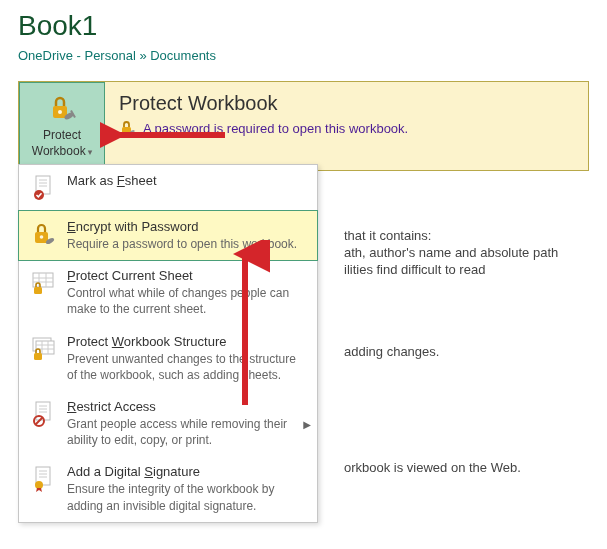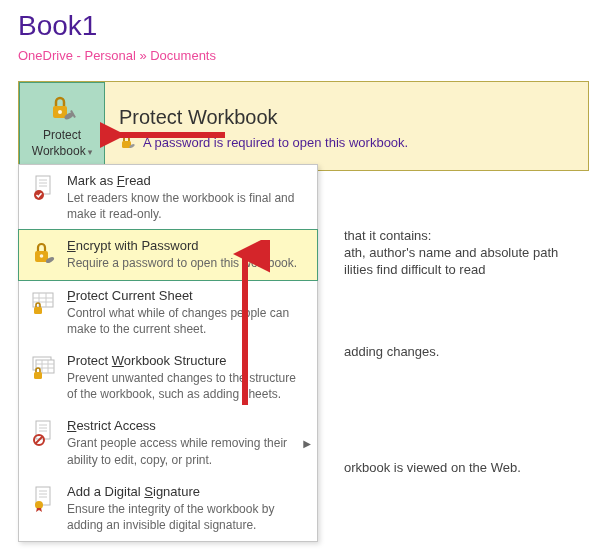--- a/index.html
+++ b/index.html
@@ -11,27 +11,27 @@
       width: 607px;
       height: 549px;
       position: relative;
       overflow: hidden;
     }
     .header {
       padding: 10px 18px 6px 18px;
     }
     .title {
       font-size: 28px;
-      color: #4c1d95;
+      color: #14532d;
       font-weight: 400;
       margin-bottom: 6px;
     }
     .breadcrumb {
       font-size: 13px;
-      color: #ec4899;
+      color: #0f766e;
     }
     .yellow-panel {
       margin: 12px 18px 0 18px;
       background: #fcf3cc;
       border: 1px solid #b8a849;
       display: flex;
       align-items: flex-start;
       padding: 0;
       height: 90px;
       position: relative;
@@ -57,21 +57,21 @@
       margin-bottom: 4px;
       position: relative;
     }
     .protect-btn-label { text-align: center; line-height: 1.3; }
     .dropdown-arrow {
       font-size: 9px;
       margin-left: 2px;
       color: #666;
     }
     .panel-text {
-      padding: 24px 14px;
+      padding: 10px 14px;
     }
     .panel-title {
       font-size: 20px;
       color: #333;
       margin-bottom: 4px;
     }
     .panel-sub {
       font-size: 13px;
       color: #4c1d95;
       display: flex;
@@ -212,22 +212,21 @@
       <svg viewBox="0 0 30 30" width="30" height="30">
         <rect x="7" y="3" width="14" height="18" fill="#fff" stroke="#bbb"></rect>
         <line x1="10" y1="7" x2="18" y2="7" stroke="#ccc"></line>
         <line x1="10" y1="10" x2="18" y2="10" stroke="#ccc"></line>
         <line x1="10" y1="13" x2="18" y2="13" stroke="#ccc"></line>
         <circle cx="10" cy="22" r="5" fill="#c1392b"></circle>
         <path d="M7.5 22 l1.8 1.8 l3.2 -3.6" stroke="#fff" stroke-width="1.5" fill="none"></path>
       </svg>
     </div>
     <div class="menu-text">
-      <div class="menu-title"><span>Mark as </span><span class="ul">F</span><span>read</span></div>
-      <div class="menu-desc">Let readers know the workbook is final and make it read-only.</div>
+      <div class="menu-title"><span>Mark as </span><span class="ul">F</span><span>sheet</span></div>
     </div>
   </div>
 
   <div class="menu-item highlighted">
     <div class="menu-icon">
       <svg viewBox="0 0 30 30" width="30" height="30">
         <rect x="6" y="13" width="13" height="11" rx="2" fill="#e6a817"></rect>
         <path d="M9 13 v-3.5 a3.5 3.5 0 0 1 7 0 V13" fill="none" stroke="#b8820a" stroke-width="2.2"></path>
         <circle cx="12.5" cy="18" r="1.8" fill="#fff6dc"></circle>
         <ellipse cx="21" cy="22" rx="4.5" ry="2.2" fill="#888" transform="rotate(-30 21 22)"></ellipse>

